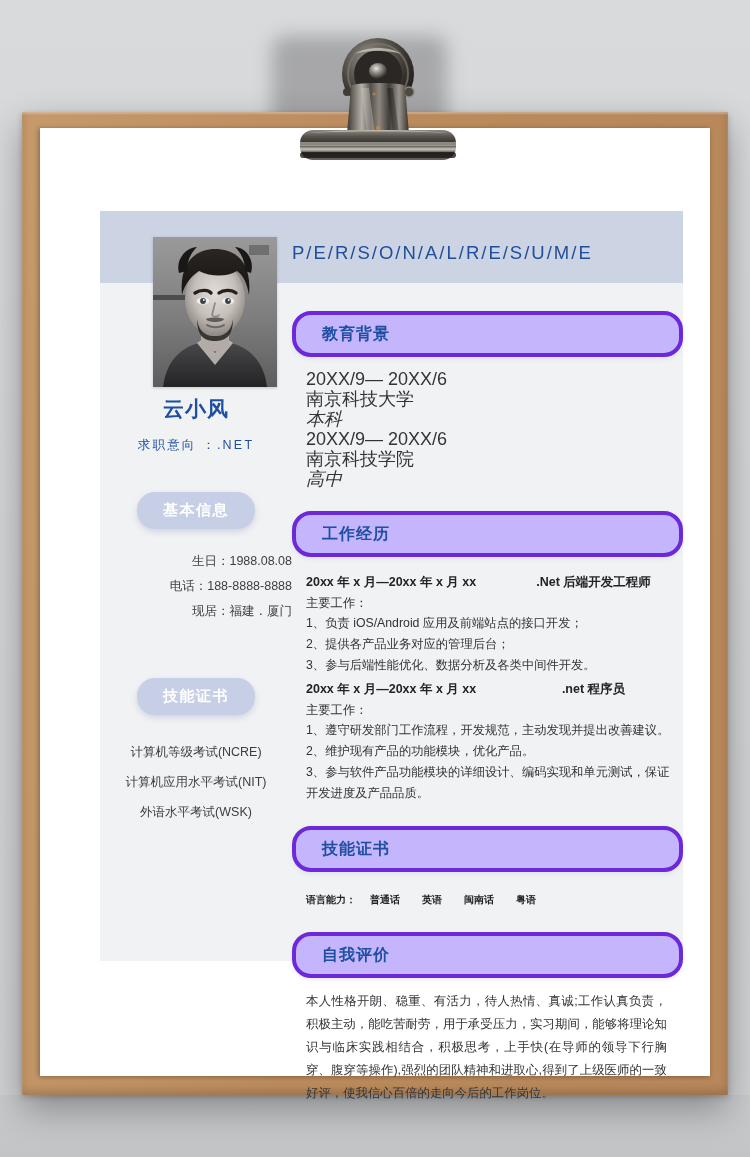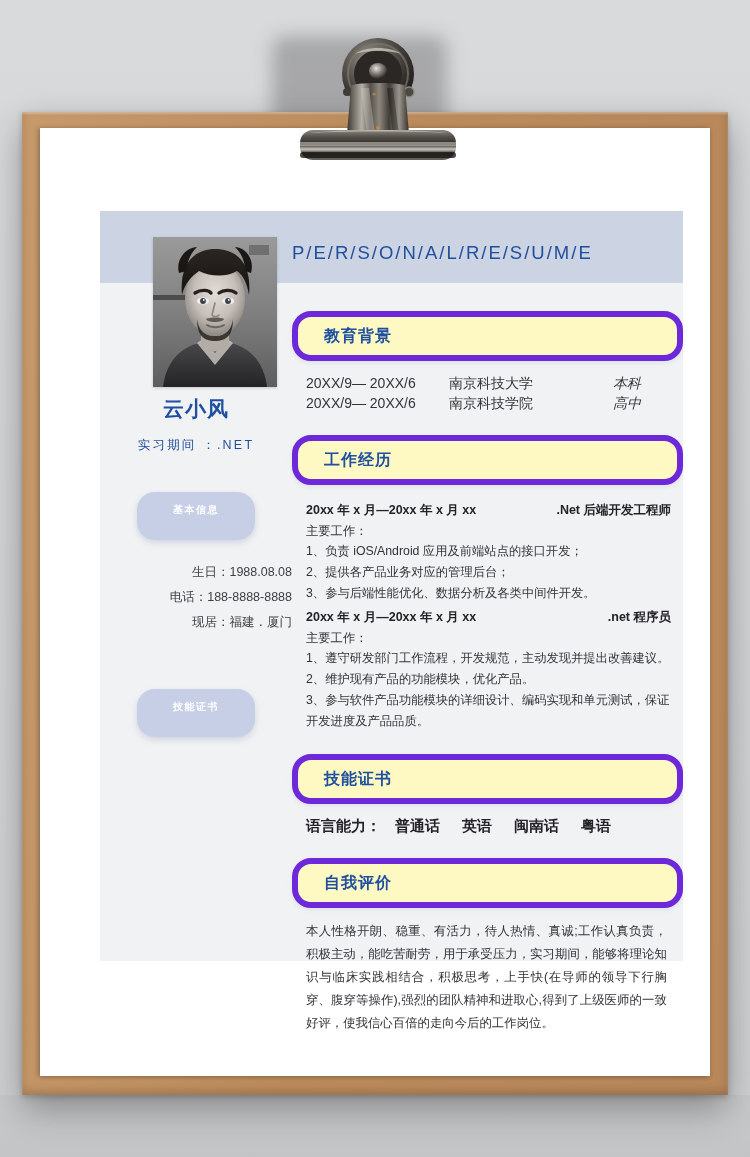--- a/index.html
+++ b/index.html
@@ -110,26 +110,26 @@
     margin-top: 8px;
   }
   .objective {
     font-size: 12.5px;
     color: #1f4f9c;
     letter-spacing: 2.2px;
     margin-top: 14px;
   }
   .pill {
     margin: 0 auto;
-    width: 118px; height: 48px;
+    width: 118px; height: 37px;
     line-height: 36px;
     border-radius: 18px;
     background: #c7cfe6;
     color: #ffffff;
-    font-size: 10px;
+    font-size: 15px;
     font-weight: bold;
     letter-spacing: 1.5px;
     box-shadow: 0 3px 6px rgba(150,160,190,0.35);
   }
   #basic-block { margin-top: 38px; }
   #cert-block  { margin-top: 54px; }
   .kv-list {
     margin-top: 20px;
     font-size: 12.5px;
     color: #3d3d42;
@@ -146,56 +146,56 @@
 
   
   #right-col {
     position: absolute;
     left: 192px; top: 100px;
     width: 391px;
   }
   .sec-head {
     position: relative;
     height: 38px;
-    border: 6px solid #6d28d9;
+    border: 4px solid #6d28d9;
     border-radius: 19px;
-    background: #fef9c3;
+    background: #c4b5fd;
     box-shadow: 0 2px 4px rgba(180,190,210,0.30);
     margin-bottom: 10px;
   }
   .sec-head span {
     position: absolute;
     left: 26px; top: 9px;
     font-size: 16px;
     font-weight: bold;
     color: #1e4fa0;
     letter-spacing: 1px;
   }
   .sec-body {
     padding: 2px 12px 0 14px;
     font-size: 12.3px;
     color: #333338;
     line-height: 20px;
   }
 
   
-  .edu-row { display: flex; line-height: 20px; font-size: 14px; color: #333338; }
+  .edu-row { display: flex; line-height: 20px; font-size: 18px; color: #333338; flex-direction: column; }
   .edu-date   { width: 148px; }
   .edu-school { width: 170px; }
   .edu-degree { width: 60px; font-style: italic; }
 
   
   .job-head { display: flex; font-weight: bold; font-size: 12.5px; color: #222227; line-height: 22px; margin-top: 2px;}
   .job-date  { flex: 0 0 210px; }
-  .job-title { flex: 1; text-align: right; }
+  .job-title { flex: 1; text-align: center; }
   .job-sub   { font-size: 12.3px; color: #333338; line-height: 20px; }
   .job-item  { font-size: 12.3px; color: #333338; line-height: 21px; }
 
   
-  .skill-line { display: flex; align-items: flex-end; font-size: 15px; }
+  .skill-line { display: flex; align-items: flex-end; font-size: 10px; margin-top: 6px; }
   .skill-label { font-weight: bold; color: #222227; margin-right: 14px; }
   .skill-item { font-weight: bold; color: #222227; margin-right: 22px; }
 
   
   .eval-text {
     font-size: 12.4px;
     color: #333338;
     line-height: 23px;
     text-align: justify;
     padding-right: 4px;
@@ -274,33 +274,38 @@
           <path d="M54 88 C58 91 67 91 71 88" stroke="#6d655f" stroke-width="2" fill="none" stroke-linecap="round"></path>
 
           <path d="M44 82 C44 100 52 104 62 104 C72 104 80 100 80 82 C78 96 70 99 62 99 C54 99 46 96 44 82 Z" fill="#211d19" opacity="0.82"></path>
           <path d="M53 82 C56 80 68 80 71 82 C70 86 54 86 53 82 Z" fill="#211d19" opacity="0.6"></path>
         </svg>
       </div>
 
       <div id="left-col">
 
         <div class="name">云小风</div>
-        <div class="objective">实习期间 ：.NET</div>
+        <div class="objective">求职意向 ：.NET</div>
 
         <div id="basic-block">
           <div class="pill">基本信息</div>
           <div class="kv-list">
             <div>生日：1988.08.08</div>
             <div>电话：188-8888-8888</div>
             <div>现居：福建．厦门</div>
           </div>
         </div>
 
         <div id="cert-block">
           <div class="pill">技能证书</div>
+          <div class="cert-list">
+            <div>计算机等级考试(NCRE)</div>
+            <div>计算机应用水平考试(NIT)</div>
+            <div>外语水平考试(WSK)</div>
+          </div>
         </div>
       </div>
 
       <div id="right-col">
 
         <div class="sec-head">
           <span>教育背景</span>
         </div>
         <div class="sec-body">
           <div class="edu-row">

